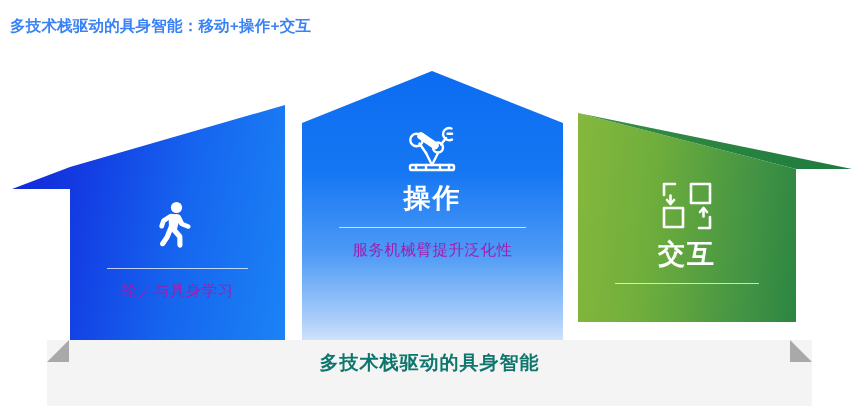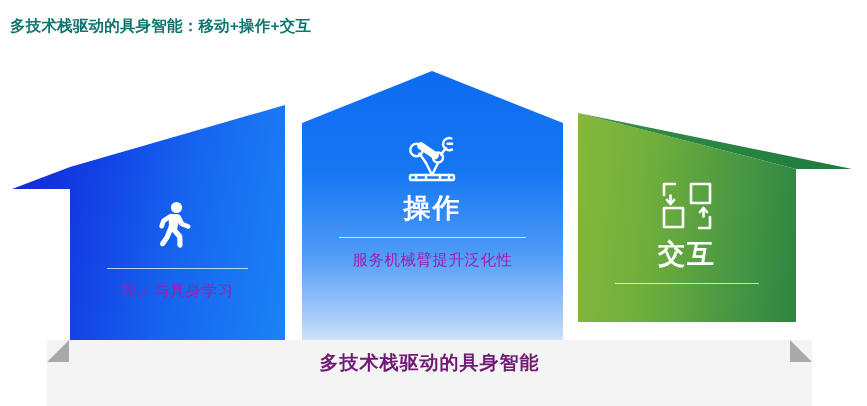--- a/index.html
+++ b/index.html
@@ -16,21 +16,21 @@
     -webkit-font-smoothing: antialiased;
   }
 
   
   #page-title {
     position: absolute;
     left: 10px;
     top: 16px;
     font-size: 15.5px;
     font-weight: bold;
-    color: #0f766e;
+    color: #3b82f6;
     letter-spacing: 0.2px;
     white-space: nowrap;
   }
 
   
   #diagram {
     position: absolute;
     left: 0;
     top: 55px;
     width: 867px;
@@ -50,21 +50,21 @@
     position: absolute;
     left: 0;
     top: 0;
     width: 765px;
     height: 66px;
     display: flex;
     align-items: center;
     justify-content: center;
     font-size: 19px;
     font-weight: bold;
-    color: #701a75;
+    color: #0f766e;
     letter-spacing: 1px;
     padding-bottom: 20px;
     box-sizing: border-box;
   }
 
   
   .notch {
     position: absolute;
     width: 22px;
     height: 22px;
@@ -117,21 +117,21 @@
   #panel-operate {
     left: 302px;
     top: 16px;
     width: 261px;
     height: 269px;
   }
   #panel-operate .panel-shape {
     background: linear-gradient(180deg, #0b6cf2 0%, #1677f3 38%, #4e9bf6 68%, #a9cdf9 92%, #cfe2fb 100%);
     clip-path: polygon(0 52px, 130px 0, 261px 52px, 261px 269px, 0 269px);
   }
-  #panel-operate .panel-content { top: 62px; justify-content: space-between; }
+  #panel-operate .panel-content { top: 52px; justify-content: space-between; }
 
   
   #panel-interact {
     left: 578px;
     top: 40px;
     width: 274px;
     height: 227px;
   }
   #panel-interact .shape-a {
     position: absolute;

